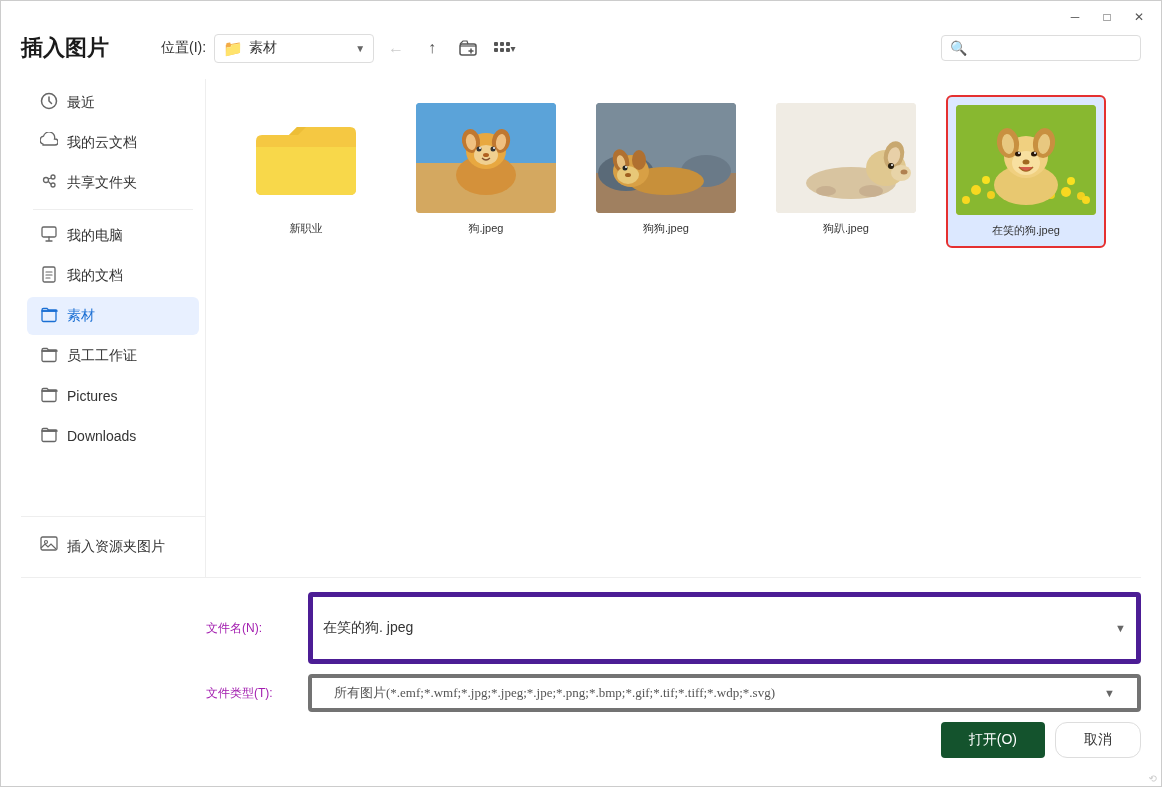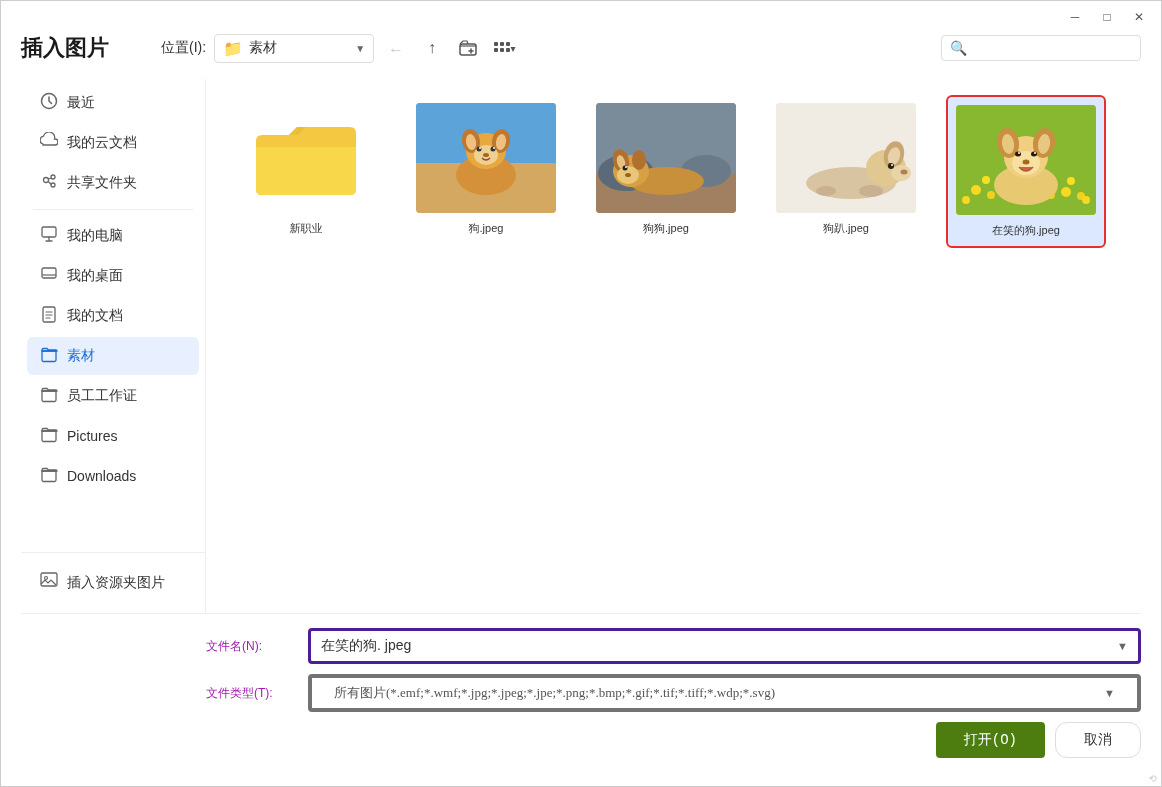--- a/index.html
+++ b/index.html
@@ -268,28 +268,28 @@
       font-size: 11px;
     }
 
     .action-row {
       display: flex;
       justify-content: flex-end;
       gap: 10px;
       padding-right: 0;
     }
     .btn-open {
-      background: #4d7c0f;
+      background: #14532d;
       color: #fff;
       border: none;
       border-radius: 4px;
       padding: 8px 28px;
       font-size: 14px;
       cursor: pointer;
-      font-family: Liberation Mono, monospace;
+      font-family: Liberation Sans, sans-serif;
     }
     .btn-cancel {
       background: #fff;
       color: #333;
       border: 1px solid #ddd;
       border-radius: 12px;
       padding: 8px 28px;
       font-size: 14px;
       cursor: pointer;
       font-family: inherit;
@@ -412,29 +412,20 @@
       <div class="sidebar-item">
         <span class="sidebar-icon">
           <svg width="18" height="18" viewBox="0 0 18 18" fill="none">
             <rect x="2" y="2" width="14" height="10" rx="1.5" stroke="#666" stroke-width="1.3" fill="none"></rect>
             <path d="M6 16h6M9 12v4" stroke="#666" stroke-width="1.3" stroke-linecap="round"></path>
           </svg>
         </span>
         <span>我的电脑</span>
       </div>
 
-      <div class="sidebar-item">
-        <span class="sidebar-icon">
-          <svg width="18" height="18" viewBox="0 0 18 18" fill="none">
-            <rect x="2" y="3" width="14" height="10" rx="1.5" stroke="#666" stroke-width="1.3" fill="none"></rect>
-            <path d="M2 10h14" stroke="#666" stroke-width="1.2"></path>
-          </svg>
-        </span>
-        <span>我的桌面</span>
-      </div>
 
       <div class="sidebar-item">
         <span class="sidebar-icon">
           <svg width="18" height="18" viewBox="0 0 18 18" fill="none">
             <rect x="3" y="2" width="12" height="15" rx="1.5" stroke="#666" stroke-width="1.3" fill="none"></rect>
             <path d="M6 7h6M6 10h6M6 13h4" stroke="#666" stroke-width="1.2" stroke-linecap="round"></path>
           </svg>
         </span>
         <span>我的文档</span>
       </div>
@@ -639,21 +630,21 @@
         </div>
         <div class="file-name">在笑的狗.jpeg</div>
       </div>
 
     </div>
   </div>
 
   <div class="bottom-bar">
     <div class="form-row">
       <span class="form-label">文件名(N):</span>
-      <div class="form-input" style="border:3px solid #4c1d95; border-radius:4px; padding:6px 10px; flex:1; display:flex; align-items:center; justify-content:space-between;">
+      <div class="form-input" style="border:5px solid #4c1d95; border-radius:4px; padding:22px 10px; flex:1; display:flex; align-items:center; justify-content:space-between;">
         <span class="form-input-text">在笑的狗. jpeg</span>
         <span class="form-input-chevron">▼</span>
       </div>
     </div>
     <div class="form-row">
       <span class="form-label">文件类型(T):</span>
       <div class="form-input" style="border:4px solid #737373; border-radius:4px; padding:6px 22px; flex:1; display:flex; align-items:center; justify-content:space-between;font-family:Liberation Serif, serif;">
         <span class="form-input-text" style="font-size:13px;color:#555;">所有图片(*.emf;*.wmf;*.jpg;*.jpeg;*.jpe;*.png;*.bmp;*.gif;*.tif;*.tiff;*.wdp;*.svg)</span>
         <span class="form-input-chevron">▼</span>
       </div>

